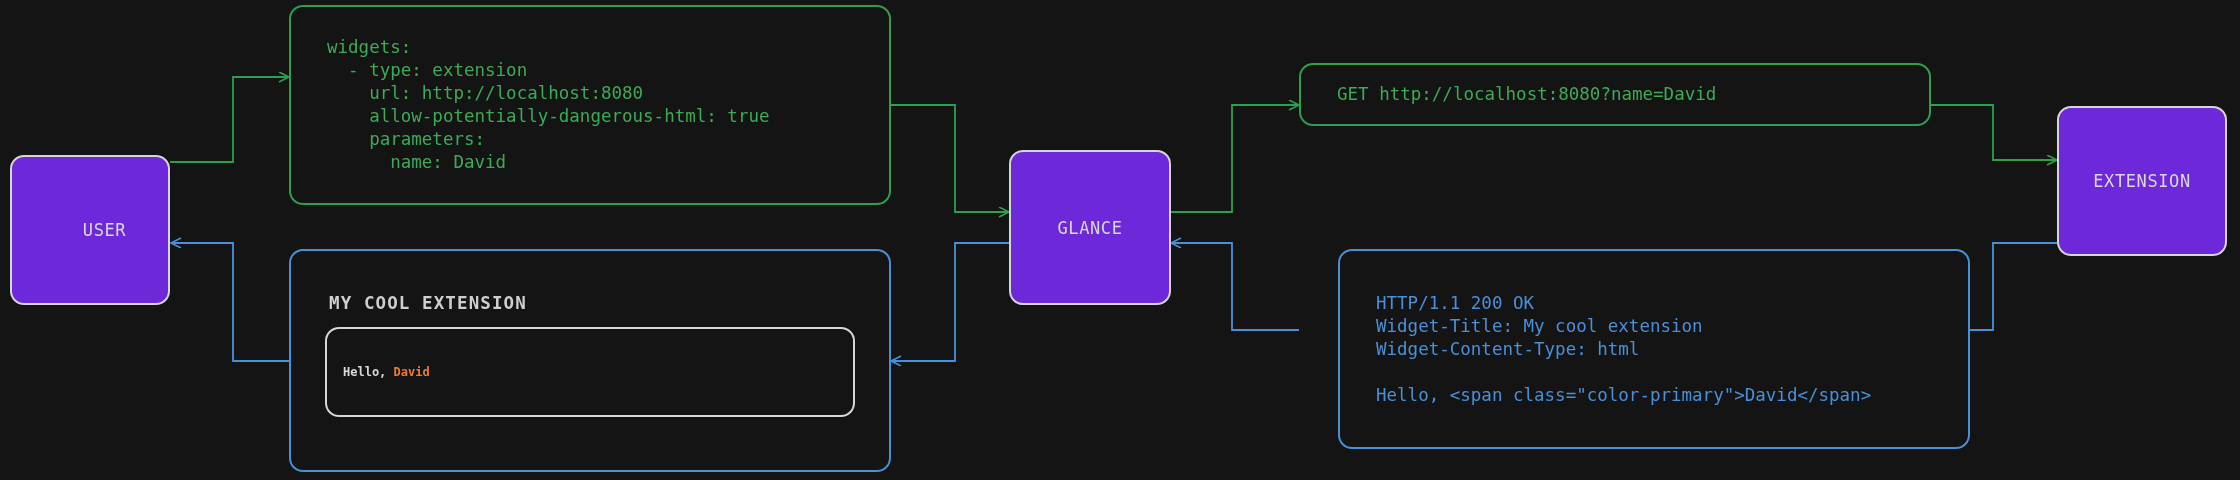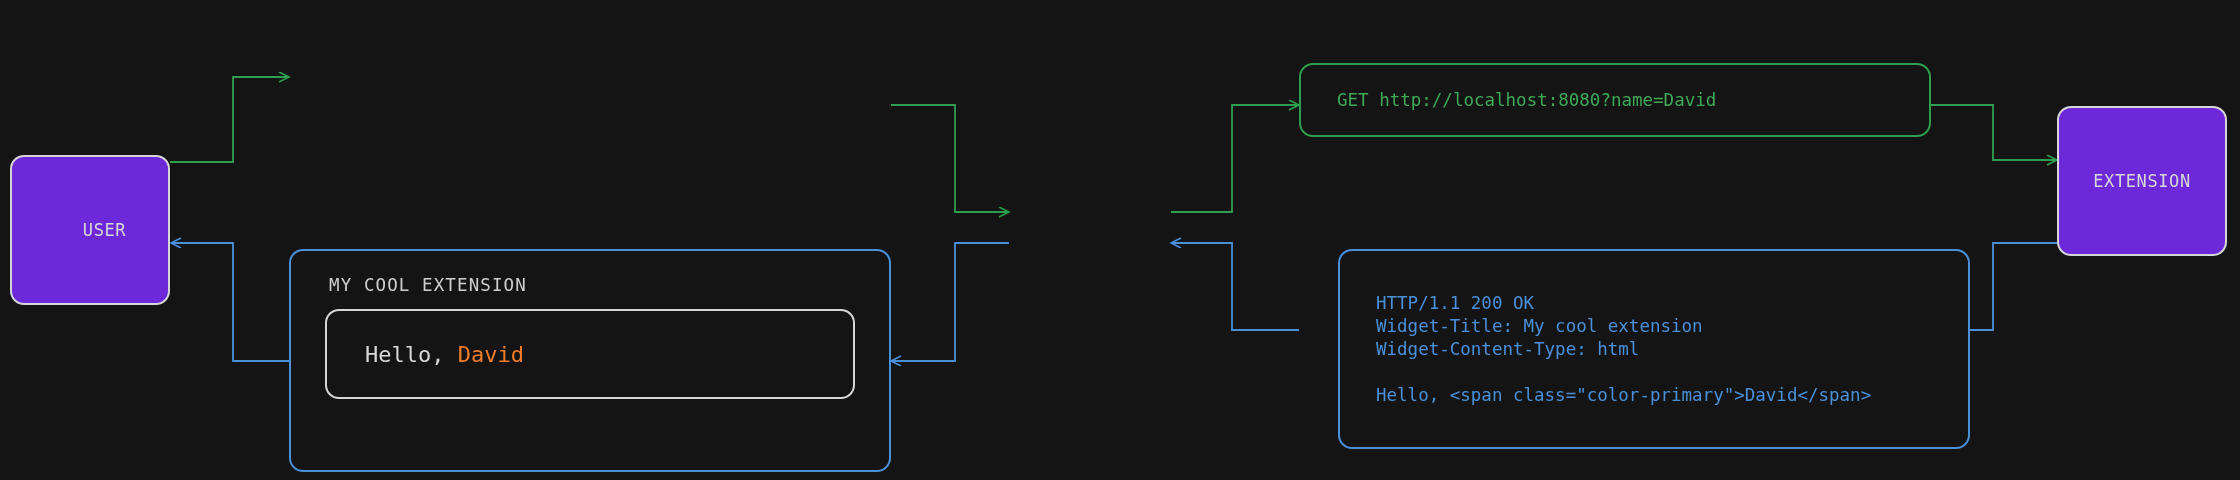--- a/index.html
+++ b/index.html
@@ -59,44 +59,44 @@
   .code.blue  { color: #4a90d9; }
 
   
   .widget-card {
     position: absolute;
     box-sizing: border-box;
     border: 2px solid #4a90d9;
     border-radius: 14px;
     background: #141414;
     z-index: 2;
-    padding: 10px 34px;
+    padding: 28px 34px;
+    font-weight: bold;
   }
   .widget-title {
     color: #cfcfcf;
     font-family: "DejaVu Sans Mono", "Liberation Mono", monospace;
     font-size: 17.5px;
     letter-spacing: 1.1px;
     margin: 14px 0 14px 4px;
   }
   .widget-inner {
     box-sizing: border-box;
     border: 2px solid #d6d6d6;
     border-radius: 14px;
     height: 90px;
     display: flex;
     align-items: center;
     padding-left: 16px;
   }
   .widget-inner-text {
     color: #d8d8d8;
     font-family: "DejaVu Sans Mono", "Liberation Mono", monospace;
-    font-size: 22px;
+    font-size: 12px;
     white-space: pre;
-    margin-left: 22px;
   }
   .accent-name { color: #f07b28; }
 </style>
 </head>
 <body>
 
 <div id="canvas">
 
   <svg id="wires" viewBox="0 0 2240 480" width="2240" height="480">
     <defs>
@@ -125,27 +125,38 @@
       <path stroke="#4a90d9" marker-end="url(#arrow-blue)" d="M1009,243 L955,243 L955,361 L891,361"></path>
 
       <path stroke="#4a90d9" marker-end="url(#arrow-blue)" d="M289,361 L233,361 L233,243 L171,243"></path>
     </g>
   </svg>
 
   <div class="node" style="left:10px; top:155px; width:160px; height:150px;padding-left:29px;">
     <span>USER</span>
   </div>
 
+  <div class="node" style="left:1009px; top:150px; width:162px; height:155px;">
+    <span>GLANCE</span>
+  </div>
 
   <div class="node" style="left:2057px; top:106px; width:170px; height:150px;">
     <span>EXTENSION</span>
   </div>
 
+  <div class="codebox green" style="left:289px; top:5px; width:602px; height:200px;">
+    <pre class="code green">widgets:
+  - type: extension
+    url: http://localhost:8080
+    allow-potentially-dangerous-html: true
+    parameters:
+      name: David</pre>
+  </div>
 
-  <div class="codebox green" style="left:1299px; top:63px; width:632px; height:74px;">
+  <div class="codebox green" style="left:1299px; top:63px; width:632px; height:63px;">
     <pre class="code green">GET http://localhost:8080?name=David</pre>
   </div>
 
   <div class="codebox blue" style="left:1299px; top:249px; width:632px; height:200px;margin-left:39px;">
     <pre class="code blue">HTTP/1.1 200 OK
 Widget-Title: My cool extension
 Widget-Content-Type: html
 
 Hello, &lt;span class="color-primary"&gt;David&lt;/span&gt;</pre>
   </div>

